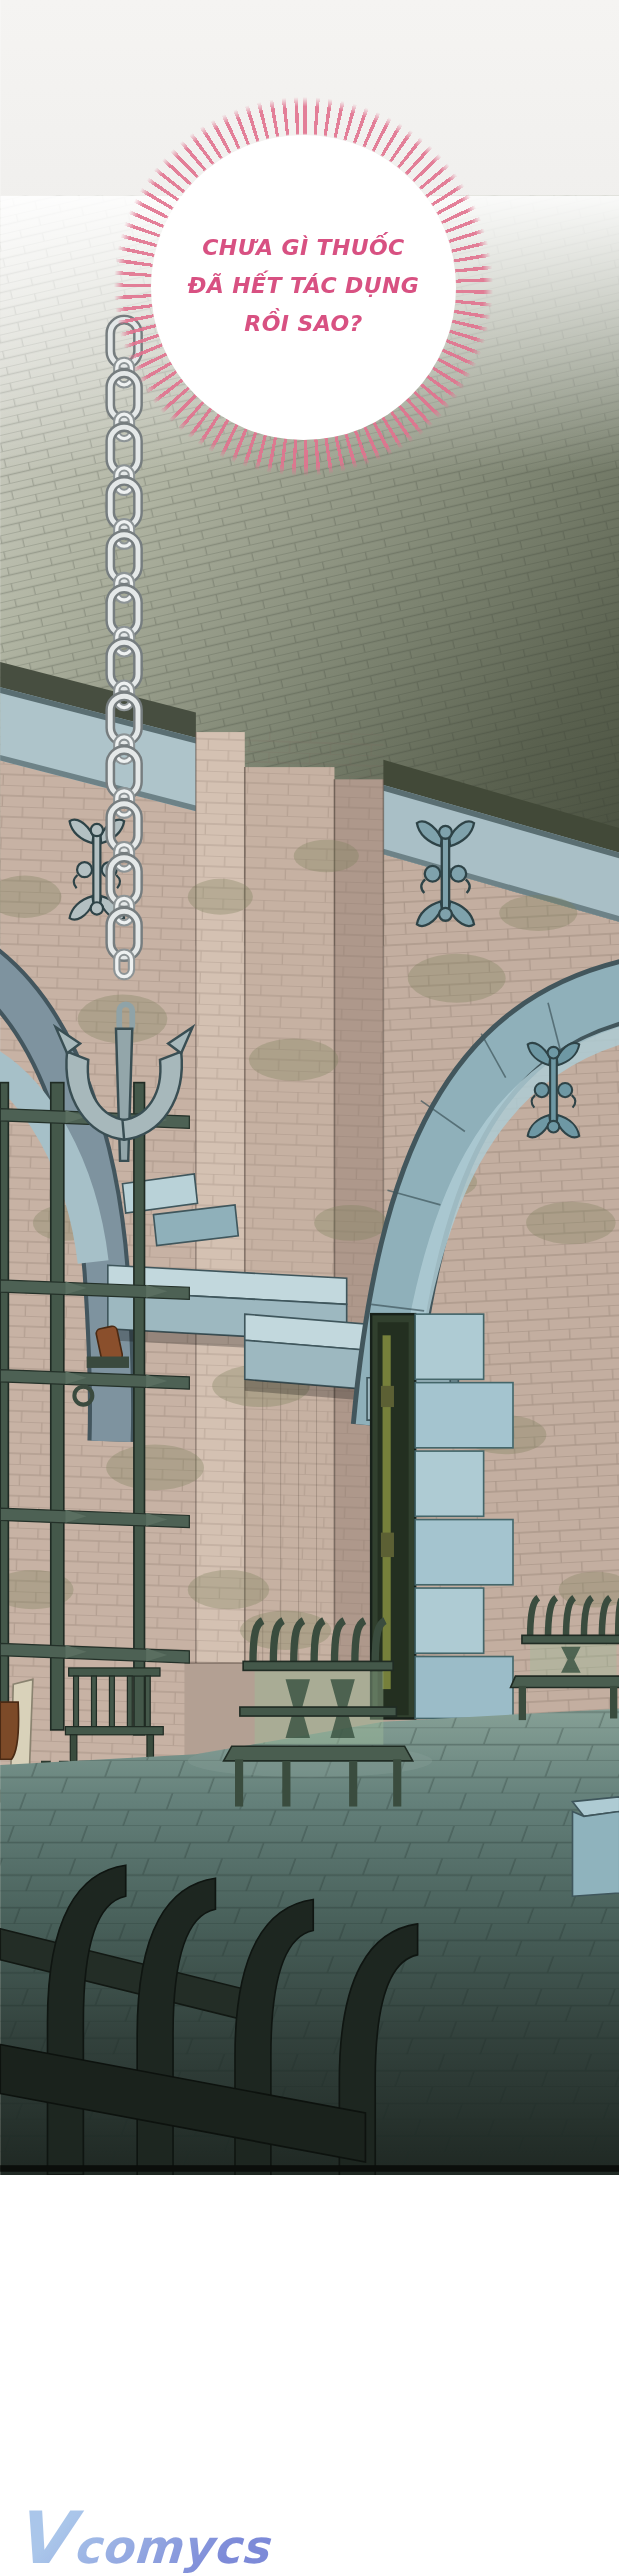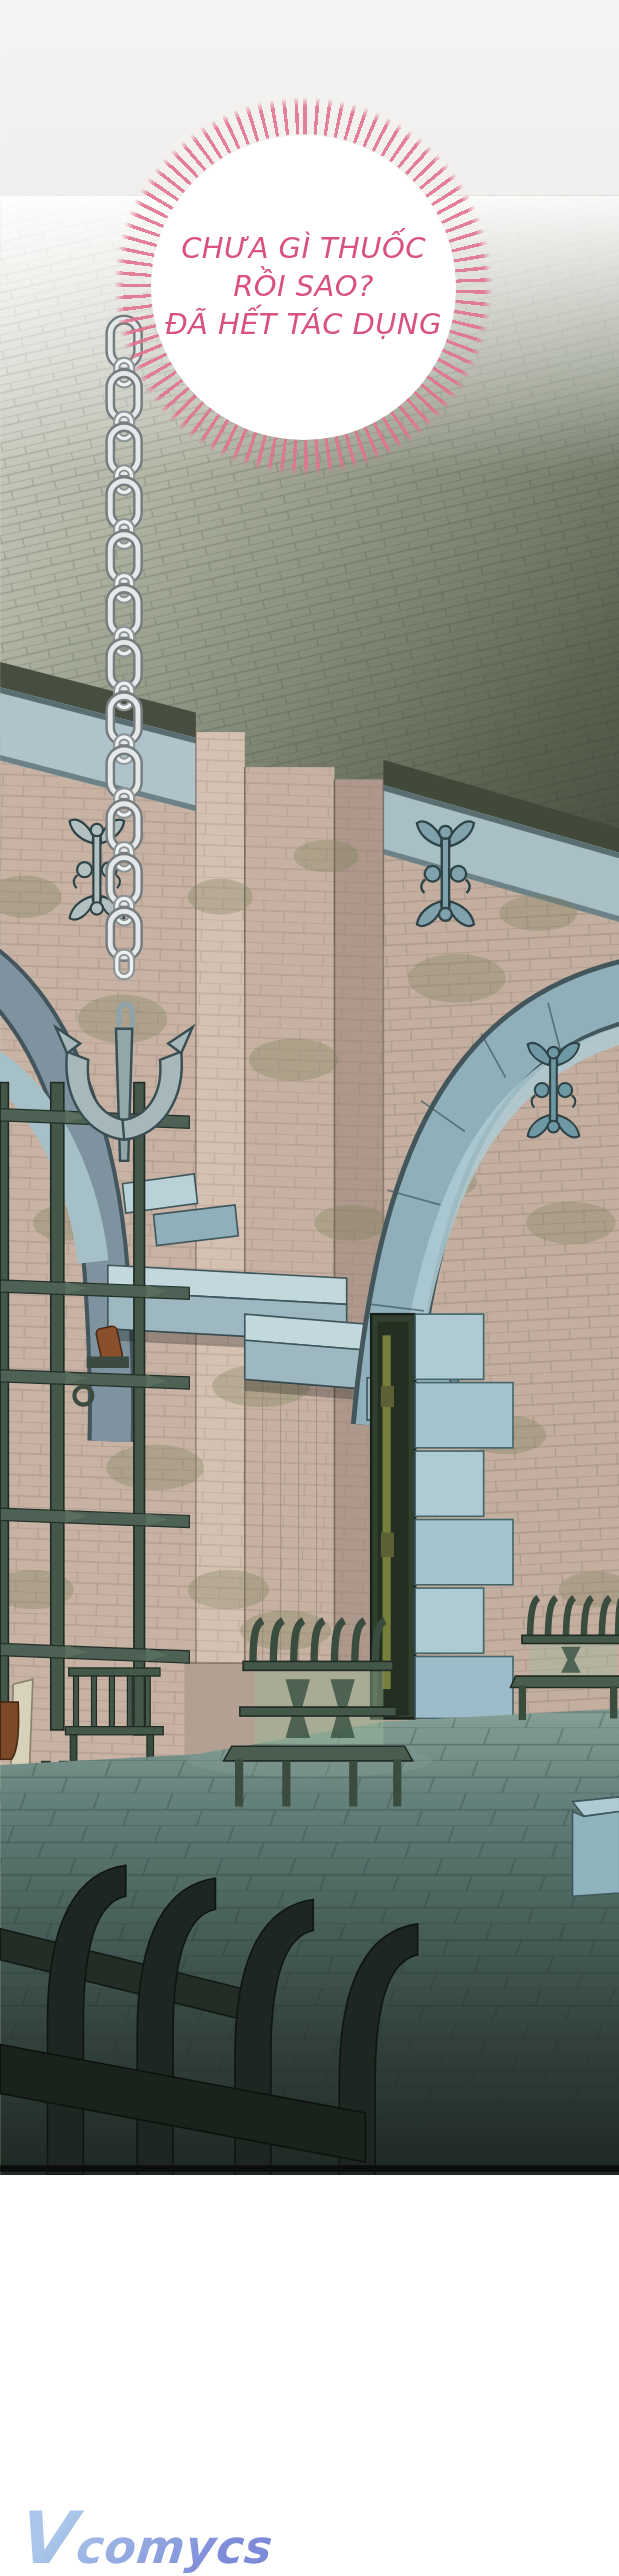--- a/index.html
+++ b/index.html
@@ -20,21 +20,21 @@
     mask:radial-gradient(closest-side, transparent 0 79%, #000 80% 94%, transparent 99%);
     opacity:.9;
   }
   .bubble-circle{
     position:absolute;left:151px;top:135px;width:305px;height:305px;border-radius:50%;
     background:var(--bubble-fill,#fff);
   }
   .bubble-text{
     position:absolute;left:135px;top:229px;width:337px;text-align:center;
     color:var(--pink-text,#d85182);
-    font-weight:normal;font-style:italic;font-size:29px;line-height:38px;letter-spacing:0.4px;
+    font-weight:bold;font-style:italic;font-size:22px;line-height:38px;letter-spacing:0.4px;
   }
   .bubble-text span{display:block;white-space:nowrap;}
 
   
   .watermark{
     position:absolute;left:21px;top:2496px;
     font-size:46px;font-weight:bold;font-style:italic;letter-spacing:0.8px;
     transform:skewX(-6deg);
     background:linear-gradient(130deg,var(--wm1,#aac6ea) 20%,var(--wm2,#7d8ad8) 80%);
     -webkit-background-clip:text;background-clip:text;color:transparent;
@@ -371,21 +371,21 @@
       </g>
 
       <rect x="0" y="2656" width="760" height="8" fill="#0b0e0b"></rect>
     </svg>
 
     <div class="bubble">
       <div class="bubble-spikes"></div>
       <div class="bubble-circle"></div>
       <div class="bubble-text">
         <span>CHƯA GÌ THUỐC</span>
+        <span>ĐÃ HẾT TÁC DỤNG</span>
         <span>RỒI SAO?</span>
-        <span>ĐÃ HẾT TÁC DỤNG</span>
       </div>
     </div>
   </div>
 
   <div class="watermark">Vcomycs</div>
 </div>
 
 
 </body></html>

